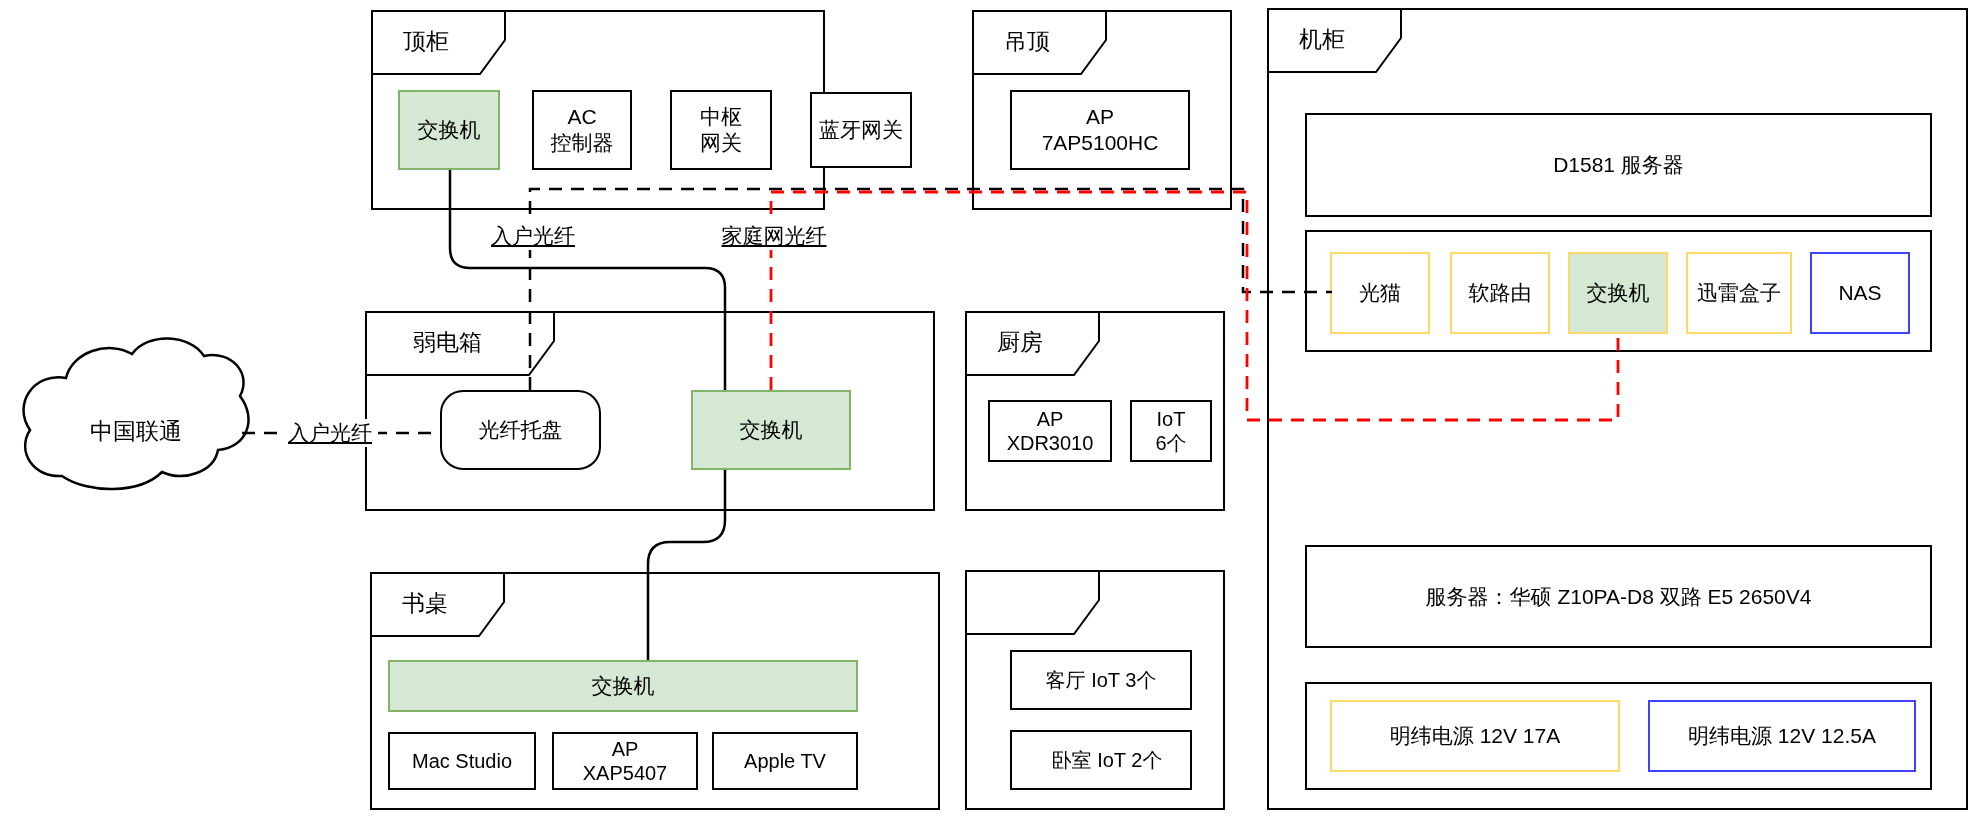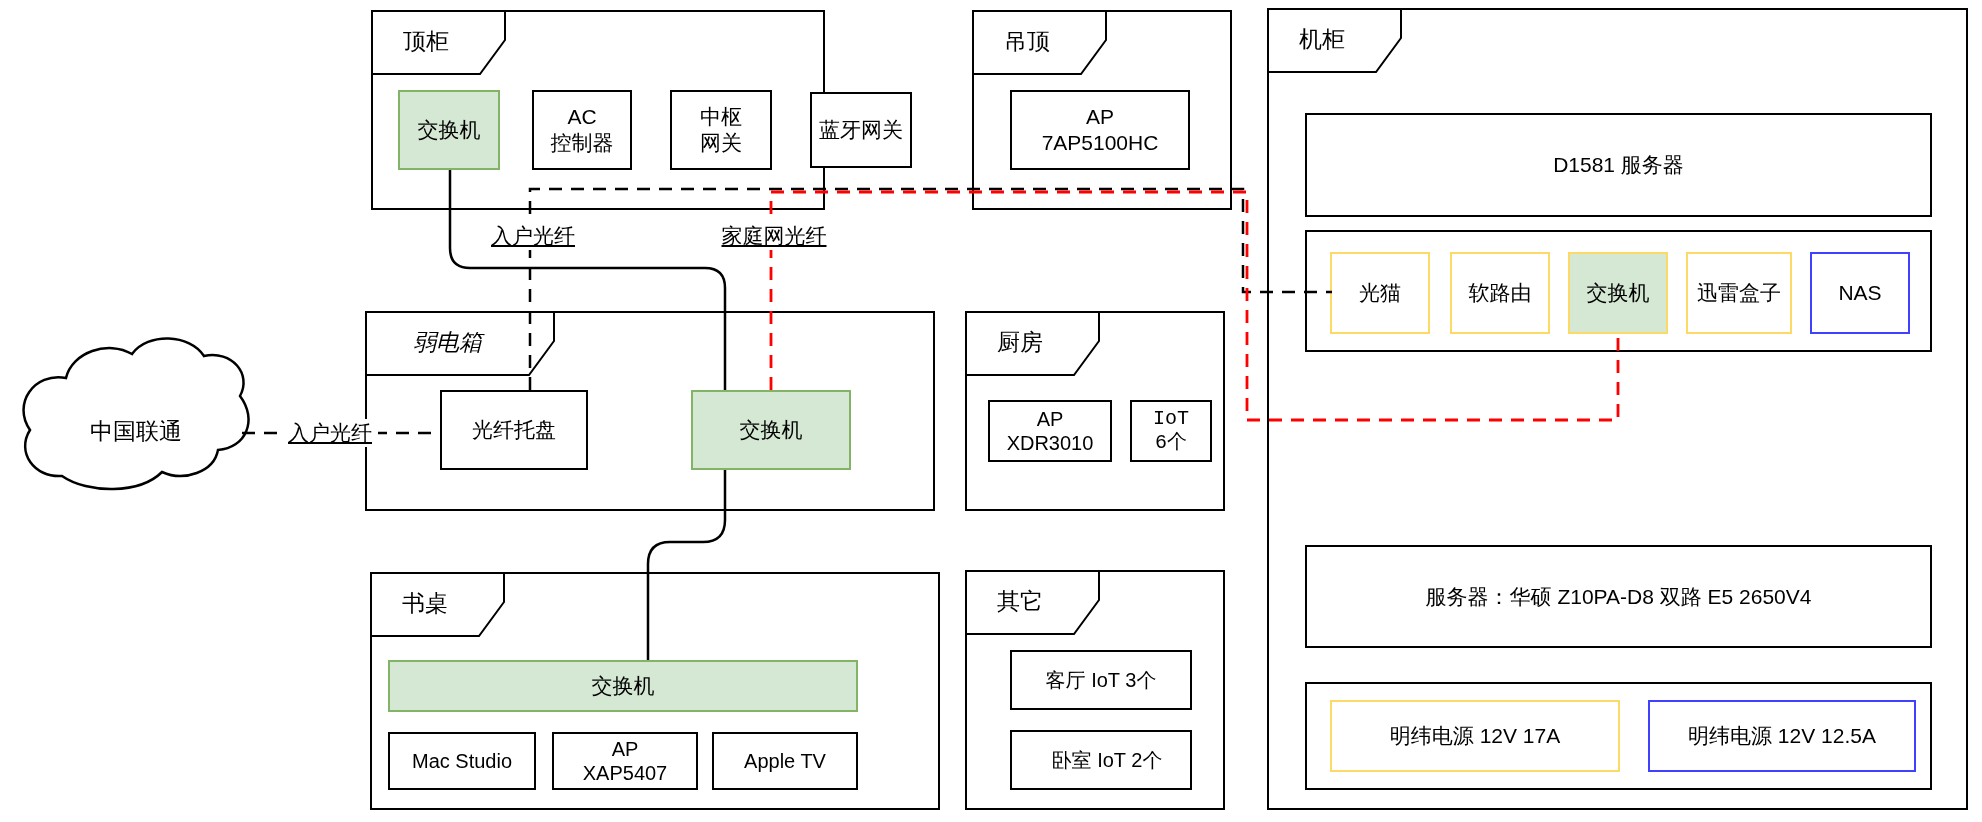--- a/index.html
+++ b/index.html
@@ -55,21 +55,21 @@
       </svg>
       <div class="tablabel" style="width:110px;">机柜</div>
     </div>
   </div>
 
   <div class="group" style="left:365px;top:311px;width:570px;height:200px;">
     <div class="tabwrap">
       <svg width="190" height="66">
         <path d="M1,1 H189 V30 L164,64 H1 Z" fill="#ffffff" stroke="#000" stroke-width="2"></path>
       </svg>
-      <div class="tablabel" style="width:165px;font-style:italic;">弱电箱</div>
+      <div class="tablabel" style="width:165px;">弱电箱</div>
     </div>
   </div>
 
   <div class="group" style="left:965px;top:311px;width:260px;height:200px;">
     <div class="tabwrap">
       <svg width="135" height="66">
         <path d="M1,1 H134 V30 L109,64 H1 Z" fill="#ffffff" stroke="#000" stroke-width="2"></path>
       </svg>
       <div class="tablabel" style="width:110px;">厨房</div>
     </div>
@@ -82,21 +82,20 @@
       </svg>
       <div class="tablabel" style="width:110px;">书桌</div>
     </div>
   </div>
 
   <div class="group" style="left:965px;top:570px;width:260px;height:240px;">
     <div class="tabwrap">
       <svg width="135" height="66">
         <path d="M1,1 H134 V30 L109,64 H1 Z" fill="#ffffff" stroke="#000" stroke-width="2"></path>
       </svg>
-      <div class="tablabel" style="width:110px;">其它</div>
     </div>
   </div>
 
   <div class="box green" style="left:398px;top:90px;width:102px;height:80px;">
     <span>交换机</span>
   </div>
   <div class="box" style="left:532px;top:90px;width:100px;height:80px;">
     <div>
       <span class="ln">AC</span>
       <span class="ln">控制器</span>
@@ -145,34 +144,34 @@
   </div>
 
   <div class="box" style="left:1305px;top:682px;width:627px;height:108px;"></div>
   <div class="box yellow-b" style="left:1330px;top:700px;width:290px;height:72px;">
     <span>明纬电源 12V 17A</span>
   </div>
   <div class="box blue-b" style="left:1648px;top:700px;width:268px;height:72px;">
     <span>明纬电源 12V 12.5A</span>
   </div>
 
-  <div class="box" style="left:440px;top:390px;width:148px;height:80px;">
+  <div class="box" style="left:440px;top:390px;width:161px;height:80px;border-radius:23px;">
     <span>光纤托盘</span>
   </div>
   <div class="box green" style="left:691px;top:390px;width:160px;height:80px;">
     <span>交换机</span>
   </div>
 
   <div class="box" style="left:988px;top:400px;width:124px;height:62px;font-size:20px;line-height:24px;">
     <div>
       <span class="ln">AP</span>
       <span class="ln">XDR3010</span>
     </div>
   </div>
-  <div class="box" style="left:1130px;top:400px;width:82px;height:62px;font-size:20px;line-height:24px;font-family:Liberation Mono, monospace;">
+  <div class="box" style="left:1130px;top:400px;width:82px;height:62px;font-size:20px;line-height:24px;">
     <div>
       <span class="ln">IoT</span>
       <span class="ln">6个</span>
     </div>
   </div>
 
   <div class="box green" style="left:388px;top:660px;width:470px;height:52px;">
     <span>交换机</span>
   </div>
   <div class="box" style="left:388px;top:732px;width:148px;height:58px;font-size:20px;">

